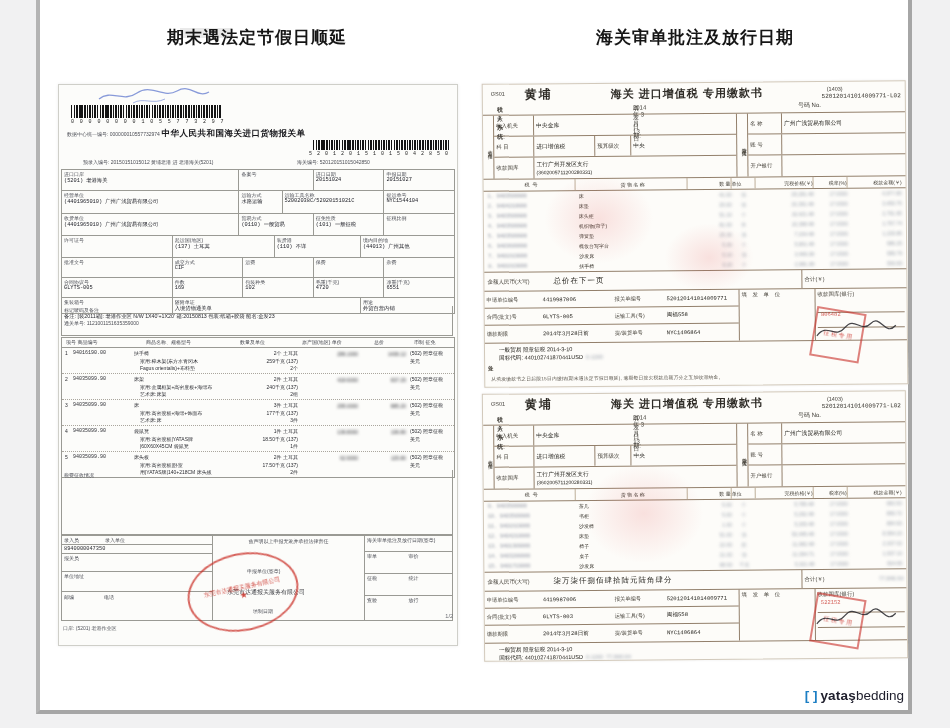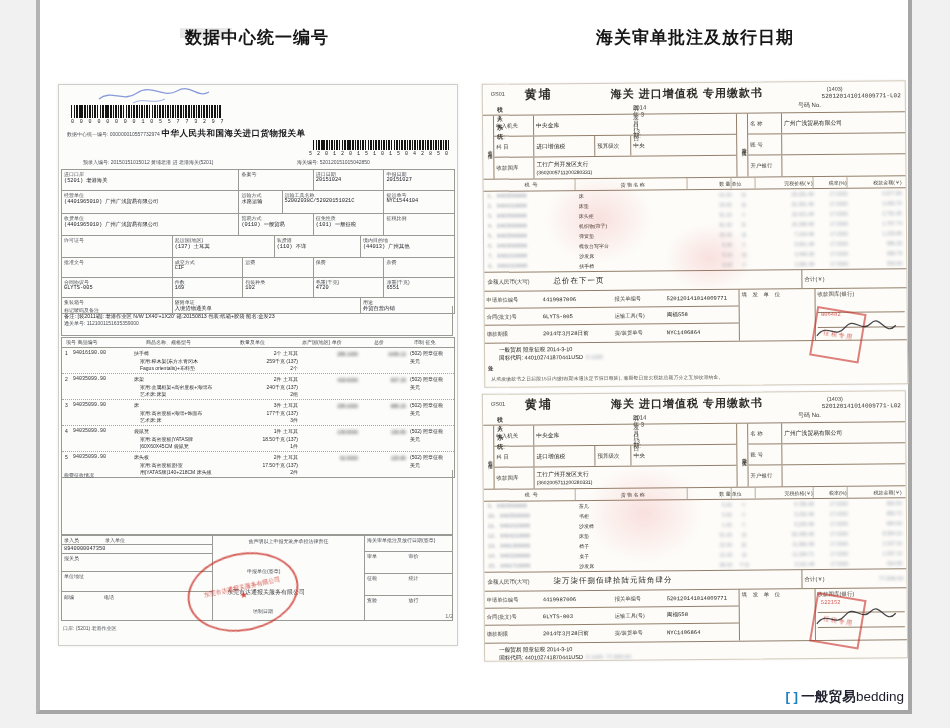--- a/index.html
+++ b/index.html
@@ -141,21 +141,21 @@
   .brand .bk{font-weight:bold;margin-right:3px;}
   .brand .bd{font-weight:bold;letter-spacing:.2px;}
 </style>
 </head>
 <body>
 
 <div class="panel">
   <div class="scan-mark"></div>
 </div>
 
-<div class="title lt">数据中心统一编号</div>
+<div class="title lt">期末遇法定节假日顺延</div>
 <div class="title rt">海关审单批注及放行日期</div>
 
 <div class="decl">
   <svg class="abs" style="left:34px;top:0px;" width="120" height="22" viewBox="0 0 120 22">
     <path d="M6,14 C18,4 30,18 44,8 S70,14 84,6 S104,14 116,7" stroke="#4a66c8" stroke-width="1.3" fill="none" opacity=".65"></path>
     <path d="M40,18 C50,12 60,20 72,14" stroke="#4a66c8" stroke-width="1" fill="none" opacity=".5"></path>
   </svg>
   <div class="abs bc" style="left:12px;top:20px;width:150px;height:13px;"></div>
   <div class="abs bcd" style="left:12px;top:34px;">0 0 0 0 0 0 0 0 1 0 5 5 7 7 3 2 9 7</div>
   <div class="abs" style="left:8px;top:43px;white-space:nowrap;">
@@ -809,14 +809,14 @@
   <div class="sq-stamp" style="right:44px;bottom:12px;">
       <span>征 税 专 用</span>
     </div>
   <svg class="sig" style="right:8px;bottom:26px;" width="86" height="26" viewBox="0 0 86 26">
     <path d="M4,18 C14,4 22,22 32,10 S48,16 58,6 S72,20 83,8" stroke="#25252a" stroke-width="1.2" fill="none" opacity=".85"></path>
   </svg>
   <div class="blob" style="left:100px;top:70px;width:120px;height:100px;"></div>
 </div>
 
 <div class="brand">
-  <span class="bk" style="color:#1d7fc4;">[ ]</span><span class="bd">一般贸易</span><span>bedding</span>
+  <span class="bk" style="color:#1d7fc4;">[ ]</span><span class="bd">yataş</span><span>bedding</span>
 </div>
 
 </body></html>

